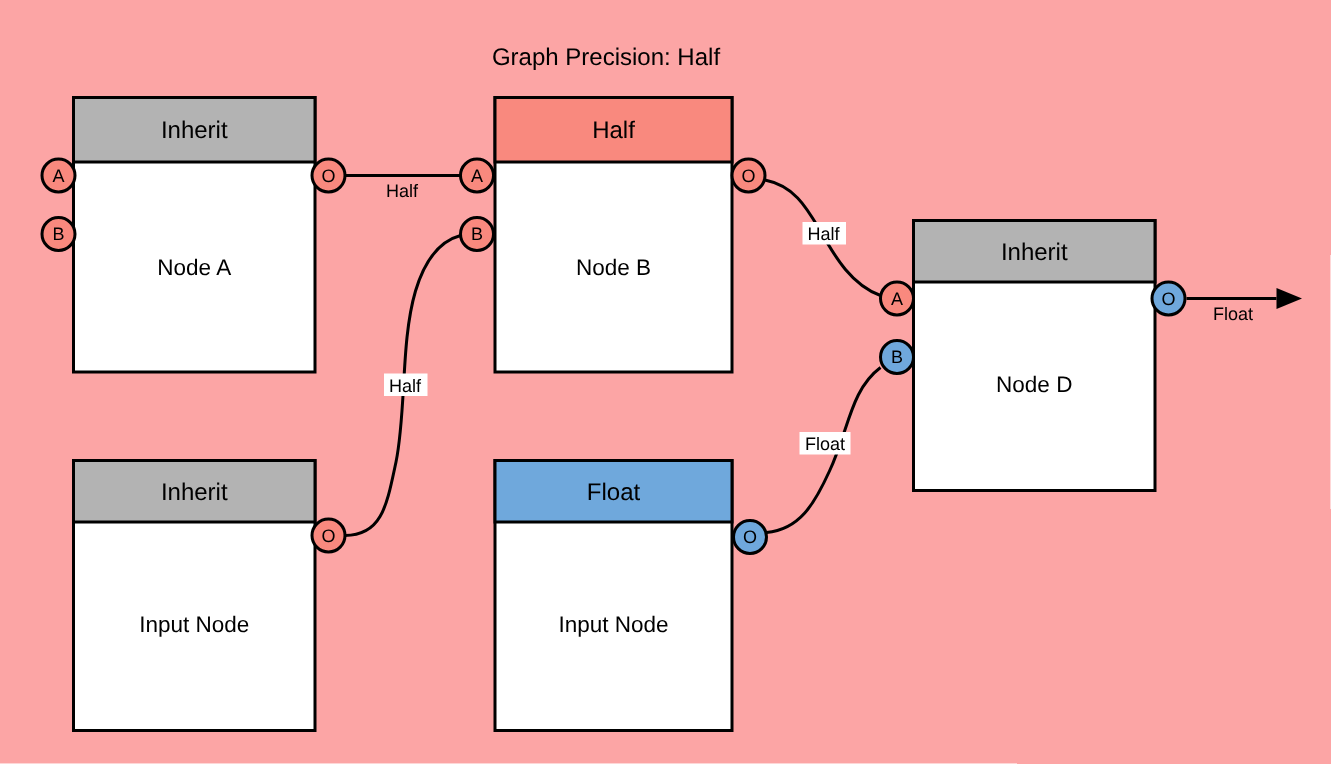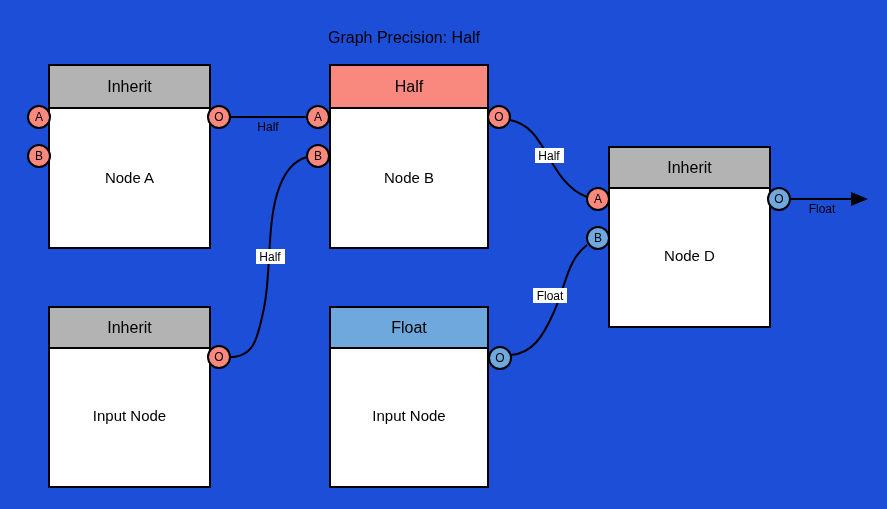--- a/index.html
+++ b/index.html
@@ -4,21 +4,21 @@
 <style>
   html, body {
     margin: 0;
     padding: 0;
     background: #ffffff;
   }
   .stage {
     position: relative;
     width: 887px;
     height: 509px;
-    background: #1d4ed8;
+    background: #fca5a5;
     overflow: hidden;
   }
   svg text {
     font-family: "Liberation Sans", sans-serif;
     fill: #000000;
   }
   .title-text { font-size: 16px; }
   .header-text { font-size: 16px; }
   .node-label { font-size: 15px; }
   .edge-label { font-size: 12px; }

